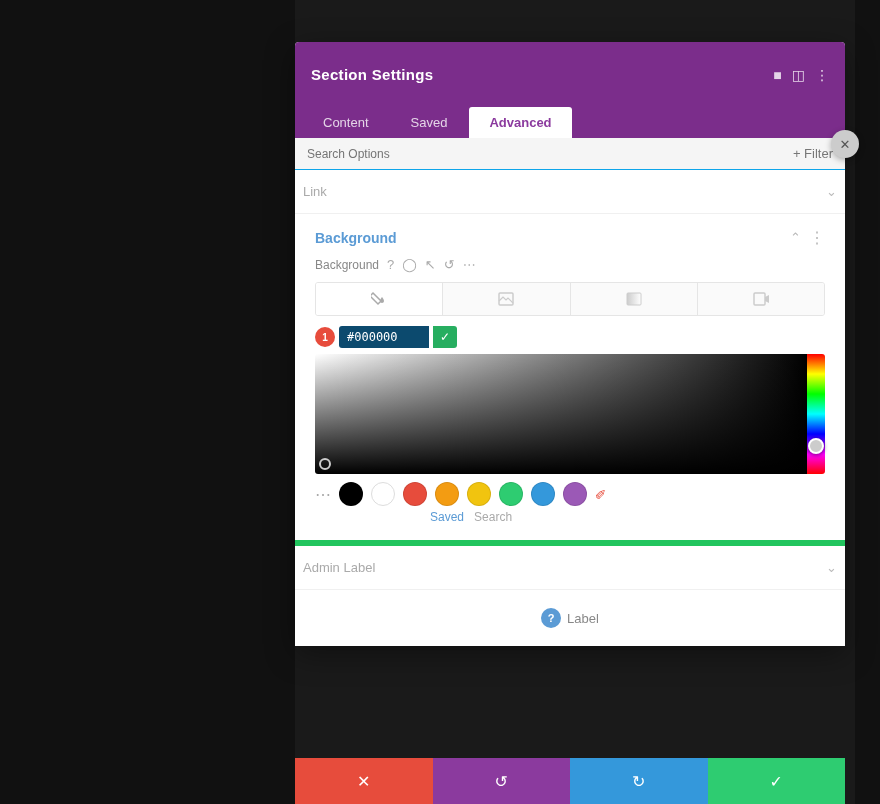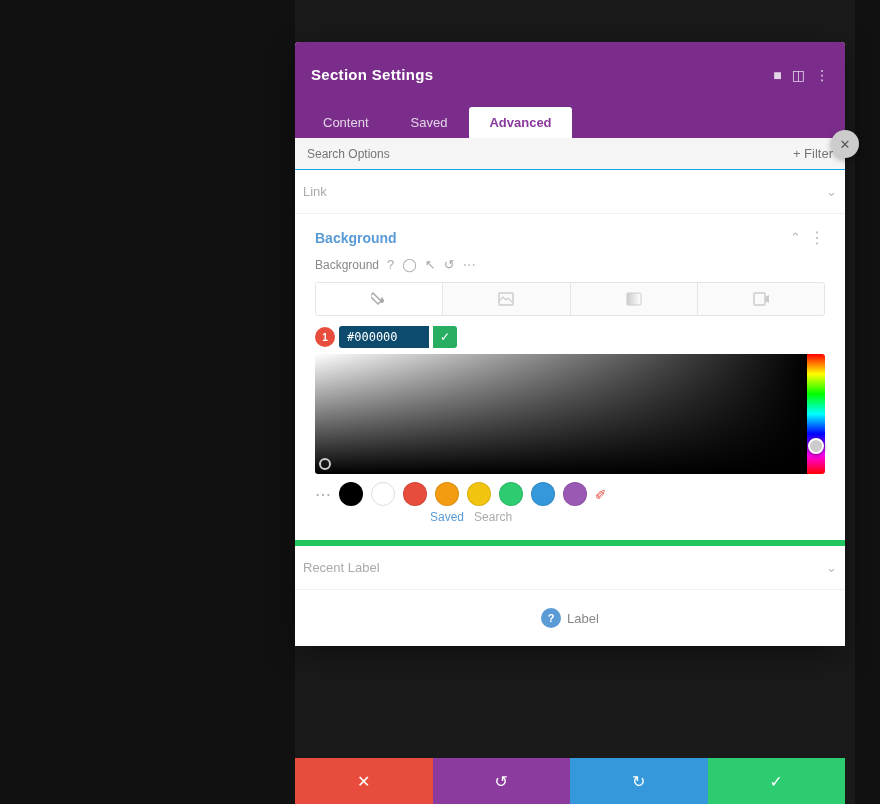--- a/index.html
+++ b/index.html
@@ -509,21 +509,21 @@
         <span class="swatch-pencil">✏</span>
       </div>
 
       <div class="swatch-tabs">
         <span class="swatch-tab active">Saved</span>
         <span class="swatch-tab inactive">Search</span>
       </div>
     </div>
 
     <div class="section-row admin-section">
-      <span class="section-label">Recent Label</span>
+      <span class="section-label">Admin Label</span>
       <span class="chevron-icon">⌄</span>
     </div>
 
     <div class="help-row">
       <div class="help-icon">?</div>
       <span class="help-text">Label</span>
     </div>
 
   </div>
 </div>

